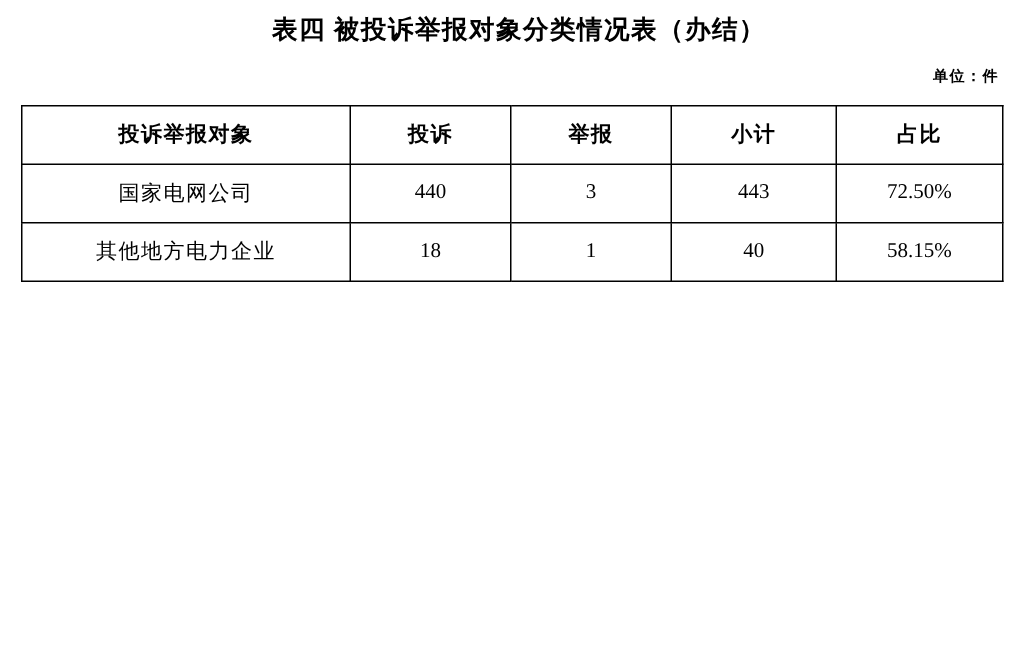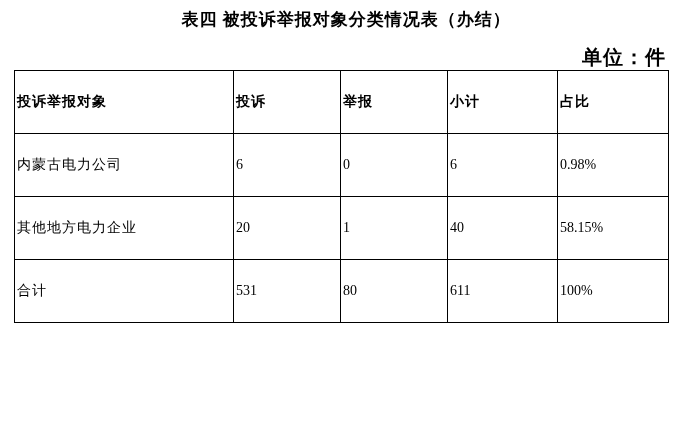--- a/index.html
+++ b/index.html
@@ -23,40 +23,40 @@
     font-size: 17px;
     font-weight: bold;
     letter-spacing: 1px;
     line-height: 22px;
     padding-left: 13px;
   }
   .unit-label {
     position: absolute;
     top: 44px;
     right: 13px;
-    font-size: 20px;
+    font-size: 10px;
     font-weight: bold;
     letter-spacing: 1px;
   }
   table.data-table {
     position: absolute;
     top: 70px;
     left: 14px;
     width: 654px;
     border-collapse: collapse;
     table-layout: fixed;
   }
   table.data-table th,
   table.data-table td {
     border: 1px solid #000000;
     height: 38px;
-    text-align: left;
+    text-align: center;
     vertical-align: middle;
     font-size: 14px;
-    padding: 12px 2px;
+    padding: 0 2px;
     overflow: hidden;
     white-space: nowrap;
   }
   table.data-table th {
     font-weight: bold;
     letter-spacing: 1px;
   }
   table.data-table td.target-cell {
     letter-spacing: 1px;
   }
@@ -82,36 +82,29 @@
       <tr>
         <th>投诉举报对象</th>
         <th>投诉</th>
         <th>举报</th>
         <th>小计</th>
         <th>占比</th>
       </tr>
     </thead>
     <tbody>
       <tr>
-        <td class="target-cell">内蒙古电力公司</td>
-        <td>6</td>
-        <td>0</td>
-        <td>6</td>
-        <td>0.98%</td>
+        <td class="target-cell">国家电网公司</td>
+        <td>440</td>
+        <td>3</td>
+        <td>443</td>
+        <td>72.50%</td>
       </tr>
       <tr>
         <td class="target-cell">其他地方电力企业</td>
-        <td>20</td>
+        <td>18</td>
         <td>1</td>
         <td>40</td>
         <td>58.15%</td>
-      </tr>
-      <tr>
-        <td class="target-cell">合计</td>
-        <td>531</td>
-        <td>80</td>
-        <td>611</td>
-        <td>100%</td>
       </tr>
     </tbody>
   </table>
 
 </div>
 
 </body></html>

